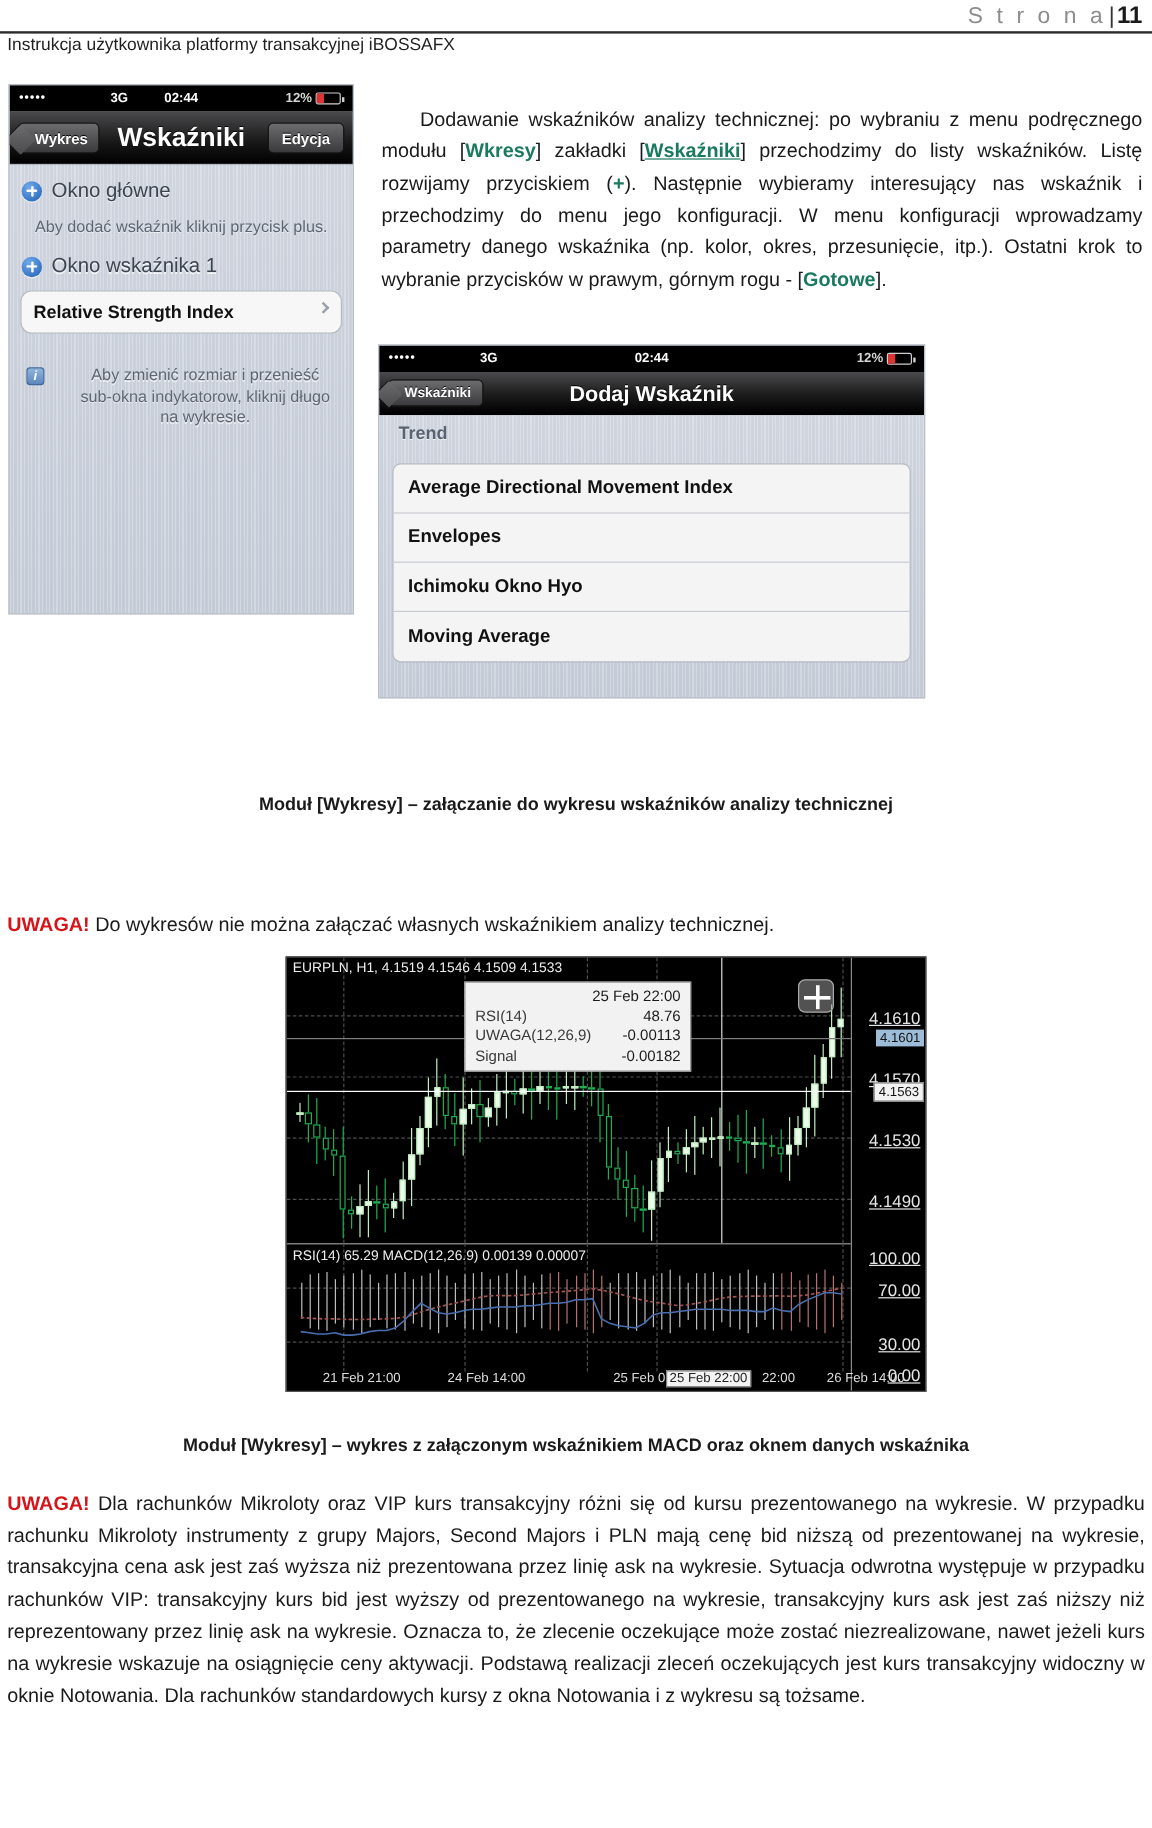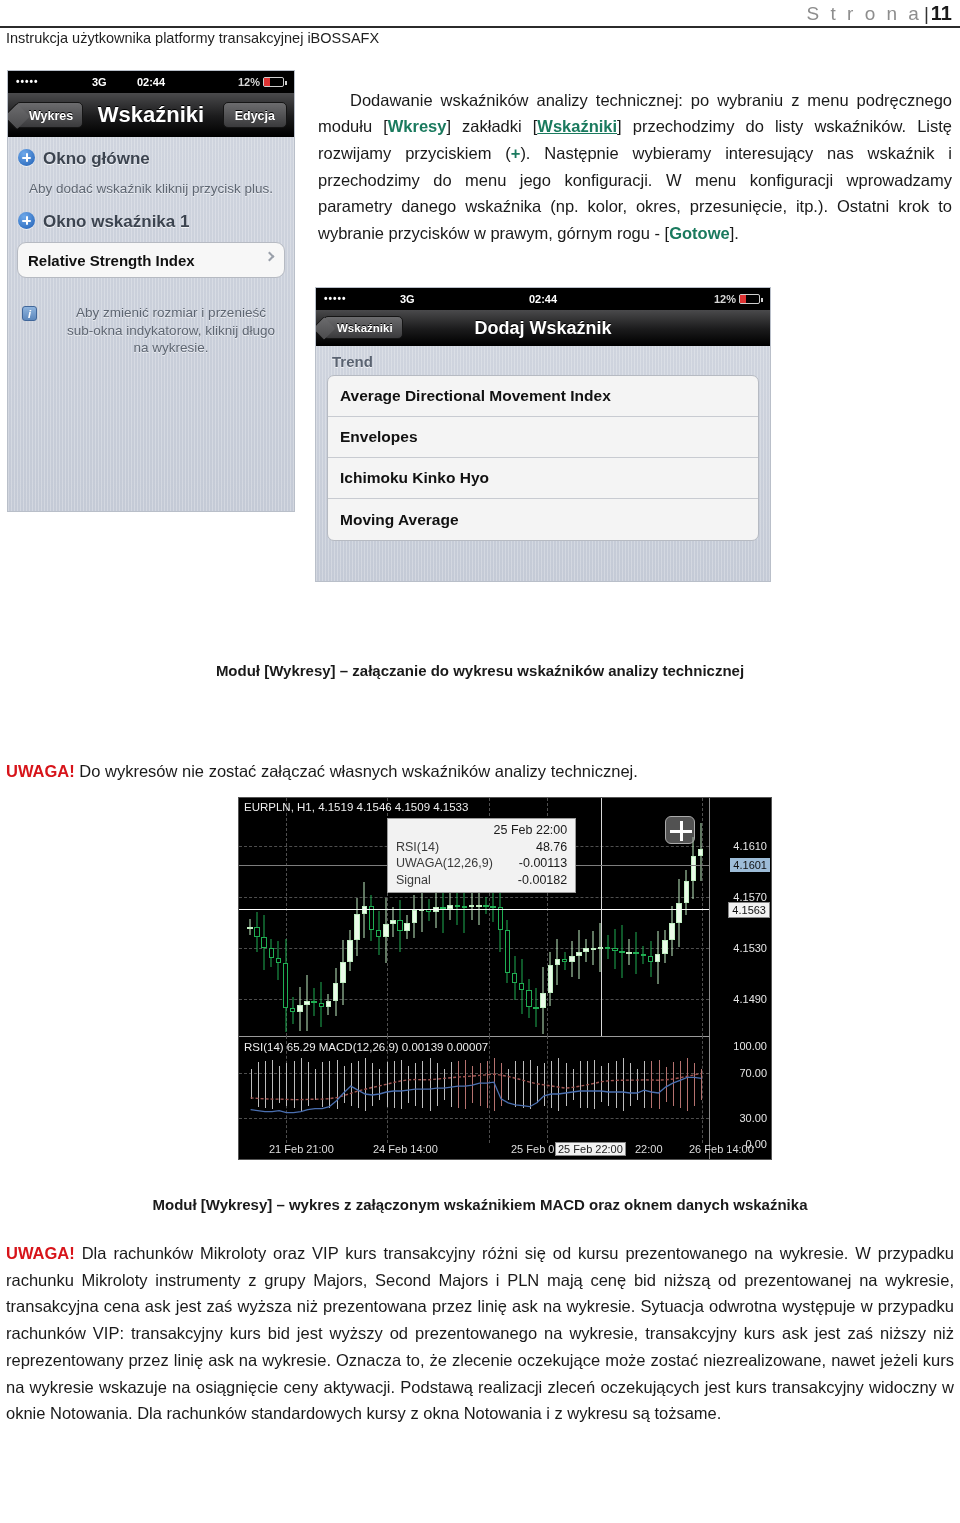--- a/index.html
+++ b/index.html
@@ -82,23 +82,23 @@
     text-shadow:0 -1px 0 #000;
   }
 
   .ios-body {
     position:relative; height:calc(100% - 66px);
     background:
       repeating-linear-gradient(90deg, rgba(255,255,255,.25) 0 1px, rgba(0,0,0,0) 1px 3px),
       linear-gradient(#cfd4de,#c4cad6);
   }
   .grp-head {
-    display:flex; align-items:flex-start; gap:8px;
+    display:flex; align-items:center; gap:8px;
     padding:12px 0 6px 10px;
-    font-size:17px; font-weight:bold; color:#3c4450;
+    font-size:17px; font-weight:normal; color:#3c4450;
     text-shadow:0 1px 0 rgba(255,255,255,.7);
   }
   .plus-icon {
     width:17px; height:17px; border-radius:50%;
     background:radial-gradient(circle at 35% 28%, #6fa9ea, #1f5fb5);
     box-shadow:0 1px 0 rgba(255,255,255,.6);
     position:relative; flex:0 0 auto;
   }
   .plus-icon::before, .plus-icon::after {
     content:""; position:absolute; background:#fff; border-radius:1px;
@@ -152,21 +152,21 @@
   .phone2 .ios-navbar { height:36px; }
   .phone2 .ios-navbar .title { font-size:18px; top:8px; }
   .phone2 .btn-back { top:6px; height:23px; line-height:23px; font-size:11.5px; }
   .phone2 .btn-back::before { top:3px; width:16px; height:16px; }
   .phone2 .ios-body { height:calc(100% - 58px); }
   .sec-label {
     padding:7px 0 5px 16px; font-size:15px; font-weight:bold; color:#5a6371;
     text-shadow:0 1px 0 rgba(255,255,255,.7);
   }
   .list-box {
-    margin:0 11px; background:#f4f4f4; border:1px solid #b6bac2; border-radius:7px;
+    margin:11px 11px; background:#f4f4f4; border:1px solid #b6bac2; border-radius:7px;
     overflow:hidden;
   }
   .list-row {
     height:41px; display:flex; align-items:center; padding:0 12px;
     font-size:15.5px; font-weight:bold; color:#111;
     border-bottom:1px solid #c8cbd1;
   }
   .list-row:last-child { border-bottom:none; }
 
   
@@ -189,21 +189,21 @@
     position:absolute; left:238px; top:797px; width:534px; height:363px;
     background:#000; border:1px solid #555;
     font-family: "Liberation Sans", sans-serif;
     overflow:hidden;
   }
   .chart .axis-right {
     position:absolute; right:0; top:0; width:62px; height:100%;
     border-left:1px solid #8a8a8a;
   }
   .chart .ylab {
-    position:absolute; right:4px; color:#e6e6e6; font-size:11px; white-space:nowrap;
+    position:absolute; right:4px; color:#e6e6e6; font-size:14px; white-space:nowrap;text-decoration:underline;
   }
   .chart .ylab-box {
     position:absolute; right:1px; font-size:11px; padding:1px 3px; white-space:nowrap;
   }
   .chart .hline { position:absolute; left:0; height:0; border-top:1px dashed #4e4e4e; }
   .chart .vline { position:absolute; top:0; width:0; border-left:1px dashed #4e4e4e; }
   .chart .solid-h { position:absolute; left:0; height:0; border-top:1px solid #9a9a9a; }
   .chart .solid-v { position:absolute; top:0; width:0; border-left:1px solid #9a9a9a; }
 
   .chart-header {
@@ -317,32 +317,32 @@
   <div class="ios-body">
     <div class="sec-label">Trend</div>
     <div class="list-box">
       <div class="list-row">
           <span>Average Directional Movement Index</span>
         </div>
       <div class="list-row">
           <span>Envelopes</span>
         </div>
       <div class="list-row">
-          <span>Ichimoku Kinko Hyo</span>
+          <span>Ichimoku Okno Hyo</span>
         </div>
       <div class="list-row">
           <span>Moving Average</span>
         </div>
     </div>
   </div>
 </div>
 
 <div class="caption cap1">Moduł [Wykresy] – załączanie do wykresu wskaźników analizy technicznej</div>
 
-<div class="warn warn1"><span class="uwaga">UWAGA!</span><span> Do wykresów nie zostać załączać własnych wskaźników analizy technicznej.</span></div>
+<div class="warn warn1"><span class="uwaga">UWAGA!</span><span> Do wykresów nie można załączać własnych wskaźnikiem analizy technicznej.</span></div>
 
 <div class="chart">
 
   <div class="hline" style="top:48px;  right:62px;"></div>
   <div class="hline" style="top:99px;  right:62px;"></div>
   <div class="hline" style="top:150px; right:62px;"></div>
   <div class="hline" style="top:201px; right:62px;"></div>
   <div class="vline" style="left:47px;  height:238px;"></div>
   <div class="vline" style="left:148px; height:238px;"></div>
   <div class="vline" style="left:250px; height:238px;"></div>

